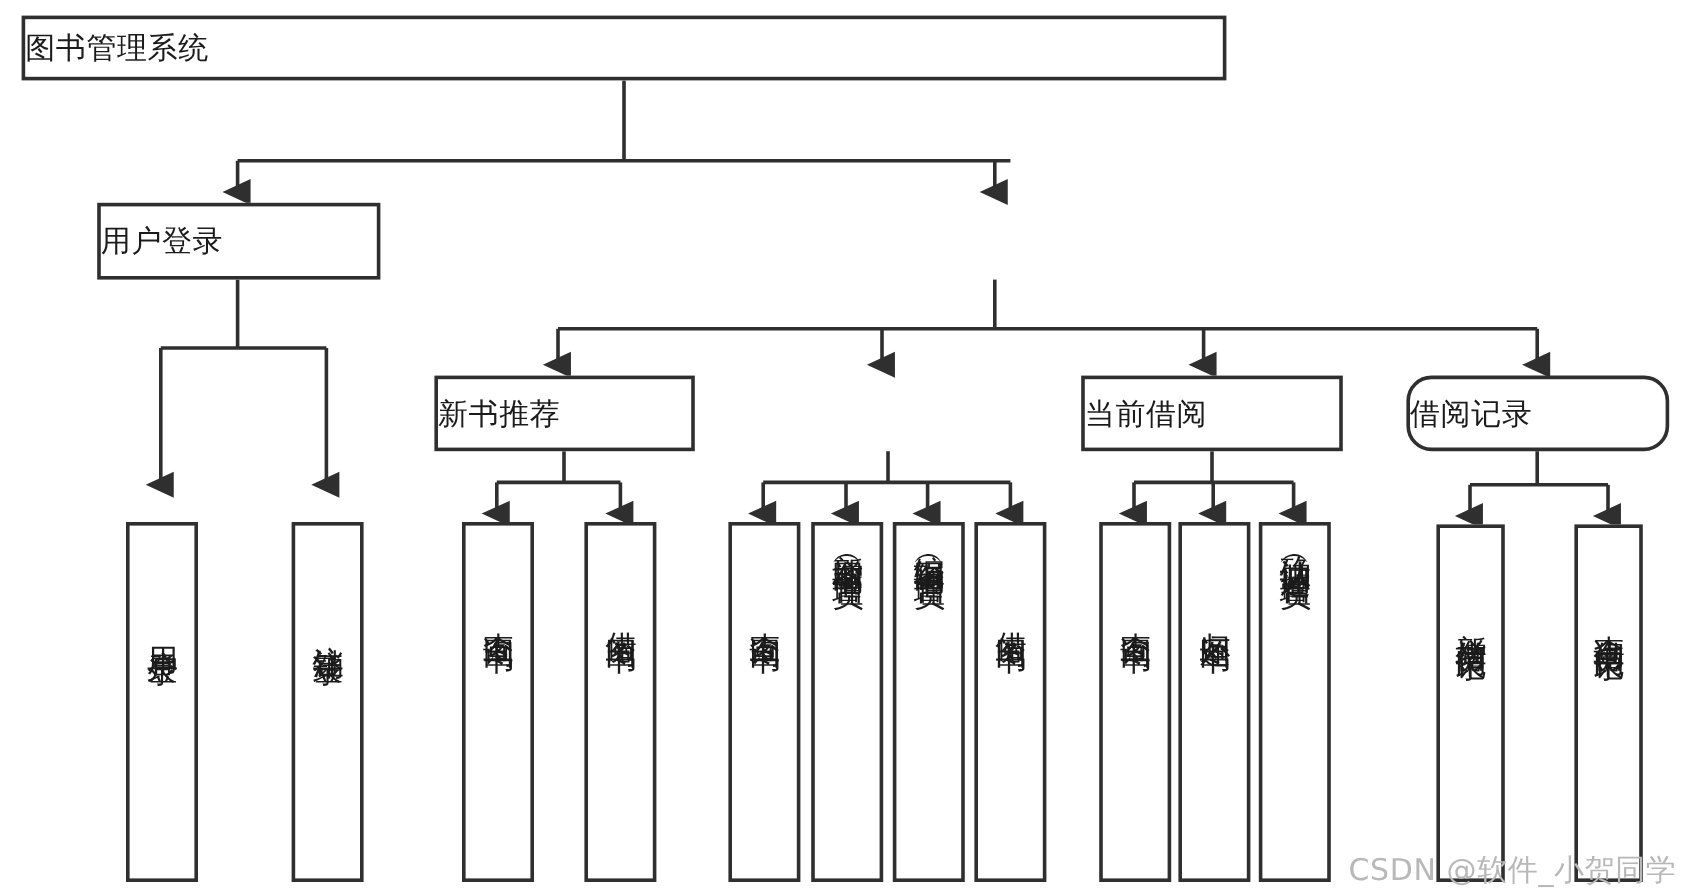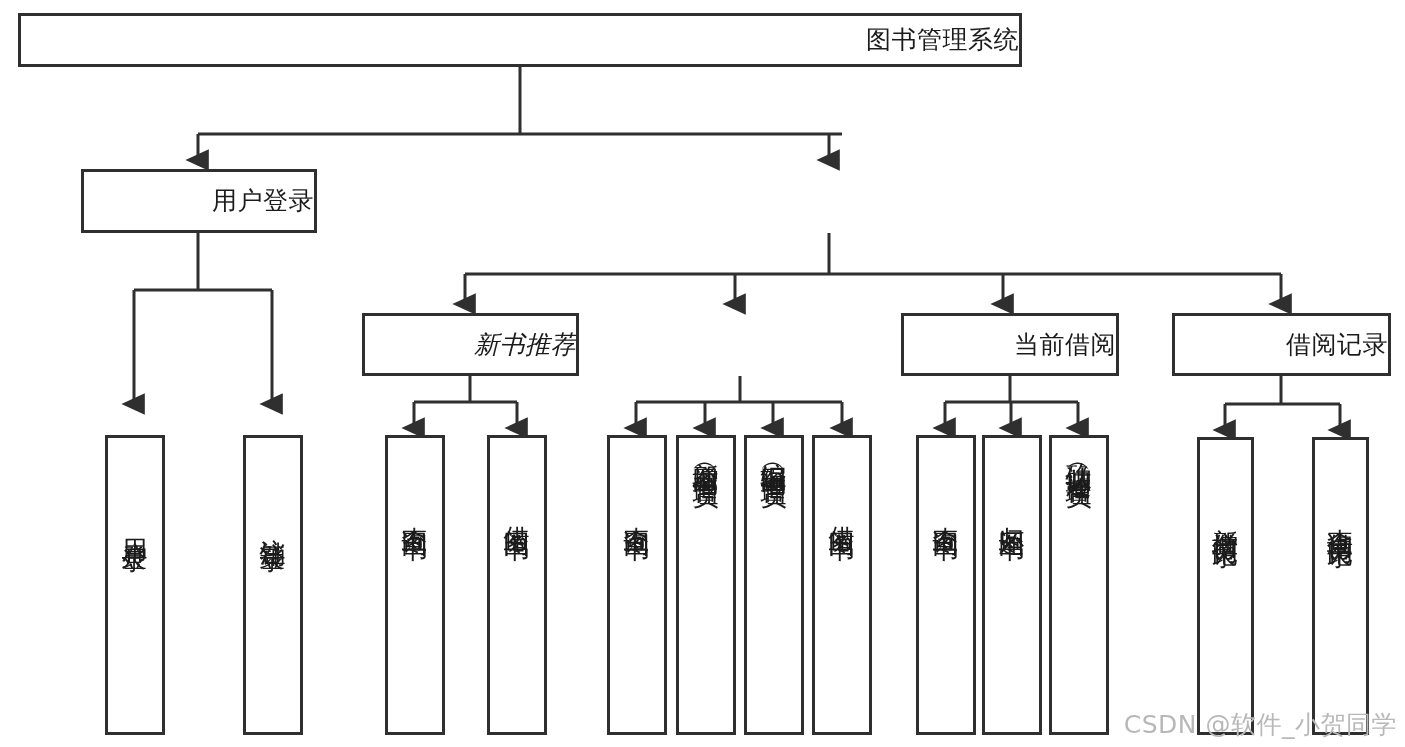--- a/index.html
+++ b/index.html
@@ -26,21 +26,21 @@
     width: 1405px;
     height: 747px;
   }
   .node {
     position: absolute;
     box-sizing: border-box;
     border: 3px solid #2f2f2f;
     background: #ffffff;
     display: flex;
     align-items: center;
-    justify-content: flex-end;
+    justify-content: flex-start;
     overflow: hidden;
   }
   .node .node-label {
     color: #1b1b1b;
     text-align: center;
     line-height: 1.12;
     white-space: nowrap;
   }
   .node.horiz .node-label {
     font-size: 25px;
@@ -135,27 +135,27 @@
   </svg>
 
   <div class="node root horiz" style="left:18px; top:13px; width:1004px; height:54px;">
     <span class="node-label">图书管理系统</span>
   </div>
 
   <div class="node horiz" style="left:81px; top:169px; width:236px; height:64px;">
     <span class="node-label">用户登录</span>
   </div>
 
-  <div class="node horiz" style="left:362px; top:313px; width:217px; height:63px;font-style:italic;">
+  <div class="node horiz" style="left:362px; top:313px; width:217px; height:63px;">
     <span class="node-label">新书推荐</span>
   </div>
   <div class="node horiz" style="left:901px; top:313px; width:218px; height:63px;">
     <span class="node-label">当前借阅</span>
   </div>
-  <div class="node horiz" style="left:1172px; top:313px; width:219px; height:63px;">
+  <div class="node horiz" style="left:1172px; top:313px; width:219px; height:63px;border-radius:21px;">
     <span class="node-label">借阅记录</span>
   </div>
 
   <div class="node vert pad-lo" style="left:105px; top:435px; width:60px; height:300px;">
     <span class="node-label">用户登录</span>
   </div>
   <div class="node vert pad-lo" style="left:243px; top:435px; width:60px; height:300px;">
     <span class="node-label">注销登录</span>
   </div>
 

